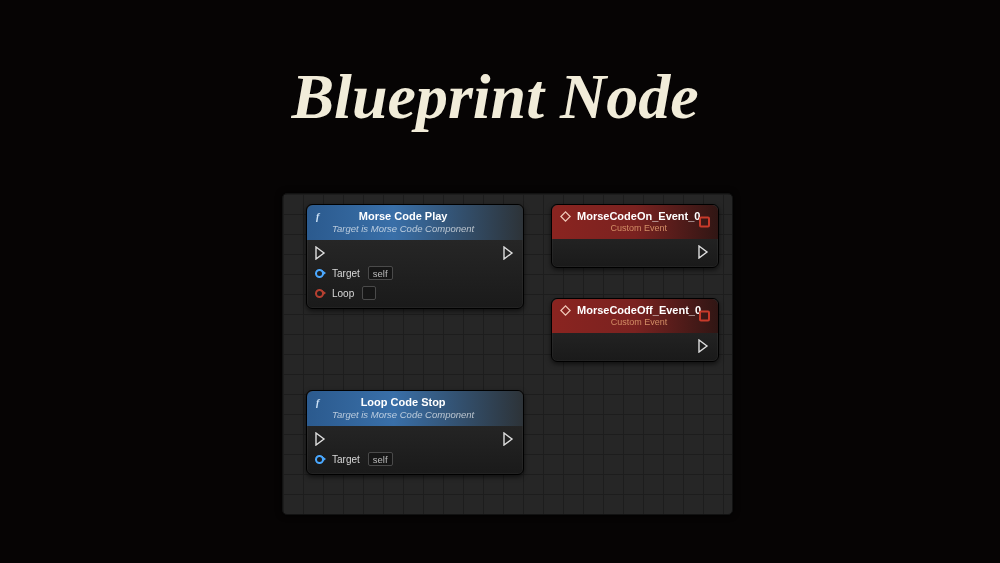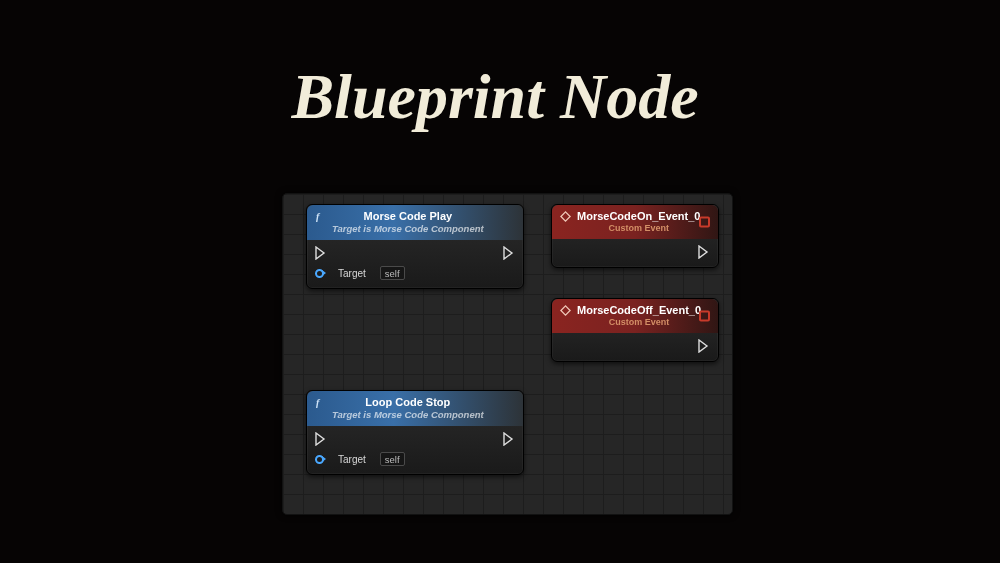--- a/index.html
+++ b/index.html
@@ -51,21 +51,21 @@
     padding: 5px 8px 6px 8px;
     color: #fff;
     font-size: 11px;
     font-weight: 700;
     border-top-left-radius: 6px;
     border-top-right-radius: 6px;
     position: relative;
   }
   .node-header .h-icon { width: 11px; height: 11px; flex-shrink: 0; margin-top: 1px; }
   .node-header .h-text { display: flex; flex-direction: column; gap: 1px; align-items: center; }
-  .node-header .sub { font-weight: 700; font-style: italic; color: rgba(255,255,255,.65); font-size: 9.5px; }
+  .node-header .sub { font-weight: 400; font-style: italic; color: rgba(255,255,255,.65); font-size: 9.5px; }
 
   .hdr-blue {
     background: linear-gradient(90deg, #2b5a8e 0%, #396fa8 40%, #2d3338 100%);
   }
   .hdr-red {
     background: linear-gradient(90deg, #8a2420 0%, #7a2220 50%, #301614 100%);
   }
   .hdr-red .sub { color: #d38e66; font-style: normal; font-size: 9px; }
 
   .delegate-sq {
@@ -74,21 +74,21 @@
     transform: translateY(-50%);
     width: 11px; height: 11px;
     border: 2px solid #c83a2a;
     border-radius: 2px;
     background: transparent;
   }
 
   .node-body { padding: 6px 8px 8px 8px; display: flex; flex-direction: column; gap: 6px; }
 
   .row { display: flex; align-items: center; justify-content: space-between; }
-  .row-left { display: flex; align-items: center; gap: 14px; }
+  .row-left { display: flex; align-items: center; gap: 8px; }
   .row-right { display: flex; align-items: center; gap: 5px; }
 
   .exec-pin { width: 12px; height: 14px; flex-shrink: 0; }
   .exec-pin svg { display:block; }
 
   .pin-dot {
     width: 9px; height: 9px; border-radius: 50%;
     border: 2px solid #4aa8ff;
     background: transparent;
     flex-shrink: 0;
@@ -172,20 +172,29 @@
         </div>
         <div class="row">
           <div class="row-left">
             <span class="pin-dot">
                 <span class="pin-tail"></span>
               </span>
             <span class="pin-label">Target</span>
             <span class="field">self</span>
           </div>
         </div>
+        <div class="row">
+          <div class="row-left">
+            <span class="pin-dot red">
+                <span class="pin-tail"></span>
+              </span>
+            <span class="pin-label">Loop</span>
+            <span class="field empty"></span>
+          </div>
+        </div>
       </div>
     </div>
 
     <div class="node n-stop">
       <div class="node-header hdr-blue">
         <span class="h-icon">
           <svg viewBox="0 0 12 12" width="11" height="11">
               <text x="1" y="10" font-size="11" font-style="italic" font-family="serif" fill="#cfe3f7">f</text>
             </svg>
         </span>

